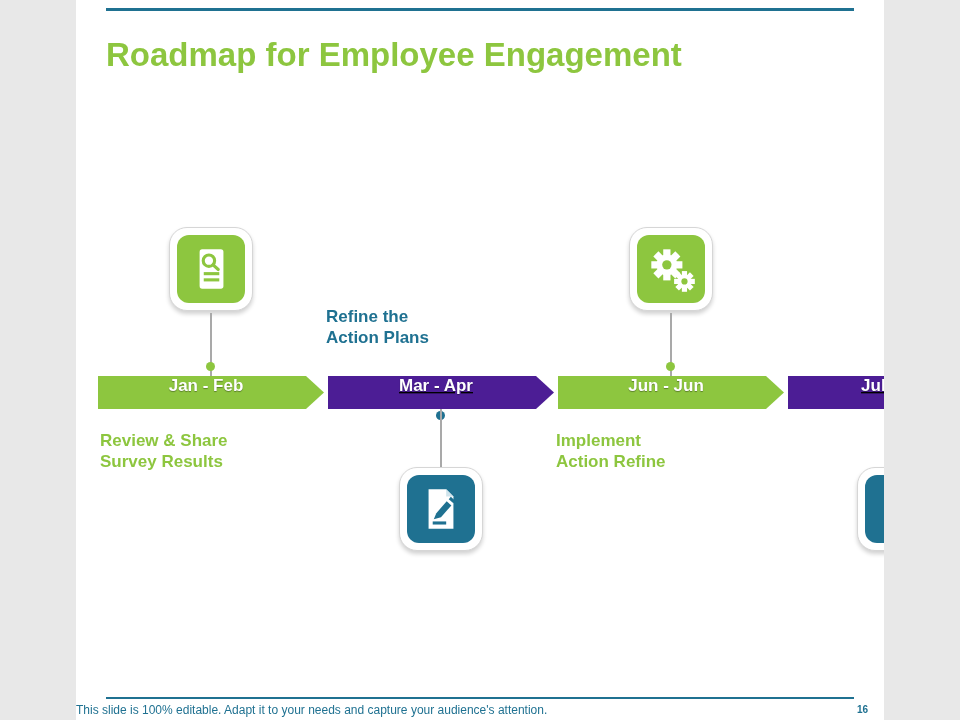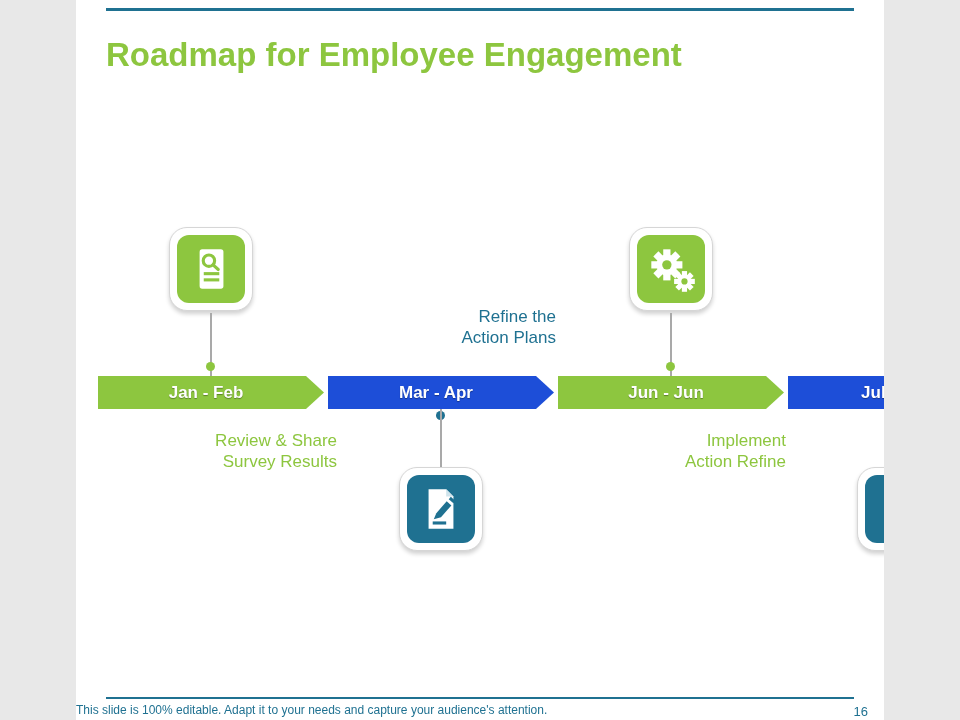--- a/index.html
+++ b/index.html
@@ -14,25 +14,25 @@
     background:#1f7191;
   }
   .slide-title {
     position:absolute; top:36px; left:30px;
     font-size:33px; font-weight:bold; color:#8dc63f; letter-spacing:0;
   }
 
   
   .arrow {
     position:absolute; top:376px; height:33px; width:226px;
-    display:flex; align-items:center; justify-content:center;
+    display:flex; align-items:flex-start; justify-content:center;
     clip-path: polygon(0 0, calc(100% - 18px) 0, 100% 50%, calc(100% - 18px) 100%, 0 100%);
   }
   .arrow.green { background:#8dc63f; }
-  .arrow.teal  { background:#1d4ed8; }
+  .arrow.teal  { background:#4c1d95;text-decoration:underline; }
   .arrow .period {
     color:#ffffff; font-weight:bold; font-size:17px;
     text-shadow:0 1px 1px rgba(0,0,0,0.35);
     padding-right:10px;
   }
   .a1 { left:22px; }
   .a2 { left:252px; }
   .a3 { left:482px; }
   .a4 { left:712px; }
 
@@ -51,32 +51,32 @@
   .icon-fill svg { width:58px; height:58px; display:block; }
 
   
   .connector { position:absolute; width:2px; background:#a9a9a9; }
   .dot { position:absolute; width:9px; height:9px; border-radius:50%; }
   .dot.green { background:#8dc63f; }
   .dot.teal  { background:#1f7191; }
 
   
   .milestone-text {
-    position:absolute; width:230px; text-align:right;
-    font-weight:normal; font-size:17px; line-height:21px;
+    position:absolute; width:230px; text-align:left;
+    font-weight:bold; font-size:17px; line-height:21px;
     white-space:pre-line;
   }
   .milestone-text.green { color:#8dc63f; }
   .milestone-text.teal  { color:#1f7191; }
 
   
   .c1-card { left:93px;  top:227px; }
   .c1-line { left:134px; top:313px; height:63px; }
   .c1-dot  { left:130px; top:362px; }
-  .c1-text { left:31px;  top:430px; }
+  .c1-text { left:24px;  top:430px; }
 
   .c2-text { left:250px; top:306px; }
   .c2-line { left:364px; top:409px; height:61px; }
   .c2-dot  { left:360px; top:411px; }
   .c2-card { left:323px; top:467px; }
 
   .c3-card { left:553px; top:227px; }
   .c3-line { left:594px; top:313px; height:63px; }
   .c3-dot  { left:590px; top:362px; }
   .c3-text { left:480px; top:430px; }
@@ -90,21 +90,21 @@
   .bottom-rule {
     position:absolute; top:697px; left:30px; right:30px; height:2px;
     background:#1f7191;
   }
   .footer-note {
     position:absolute; top:703px; left:0; right:0; text-align:left;
     color:#1f7191; font-size:12px;
   }
   .page-number {
     position:absolute; top:704px; right:16px;
-    color:#1f7191; font-size:13px; font-weight:normal;
+    color:#1f7191; font-size:10px; font-weight:bold;
   }
 </style>
 </head>
 <body>
 
 <div class="slide">
 
   <div class="top-rule"></div>
 
   <h1 class="slide-title">Roadmap for Employee Engagement</h1>

